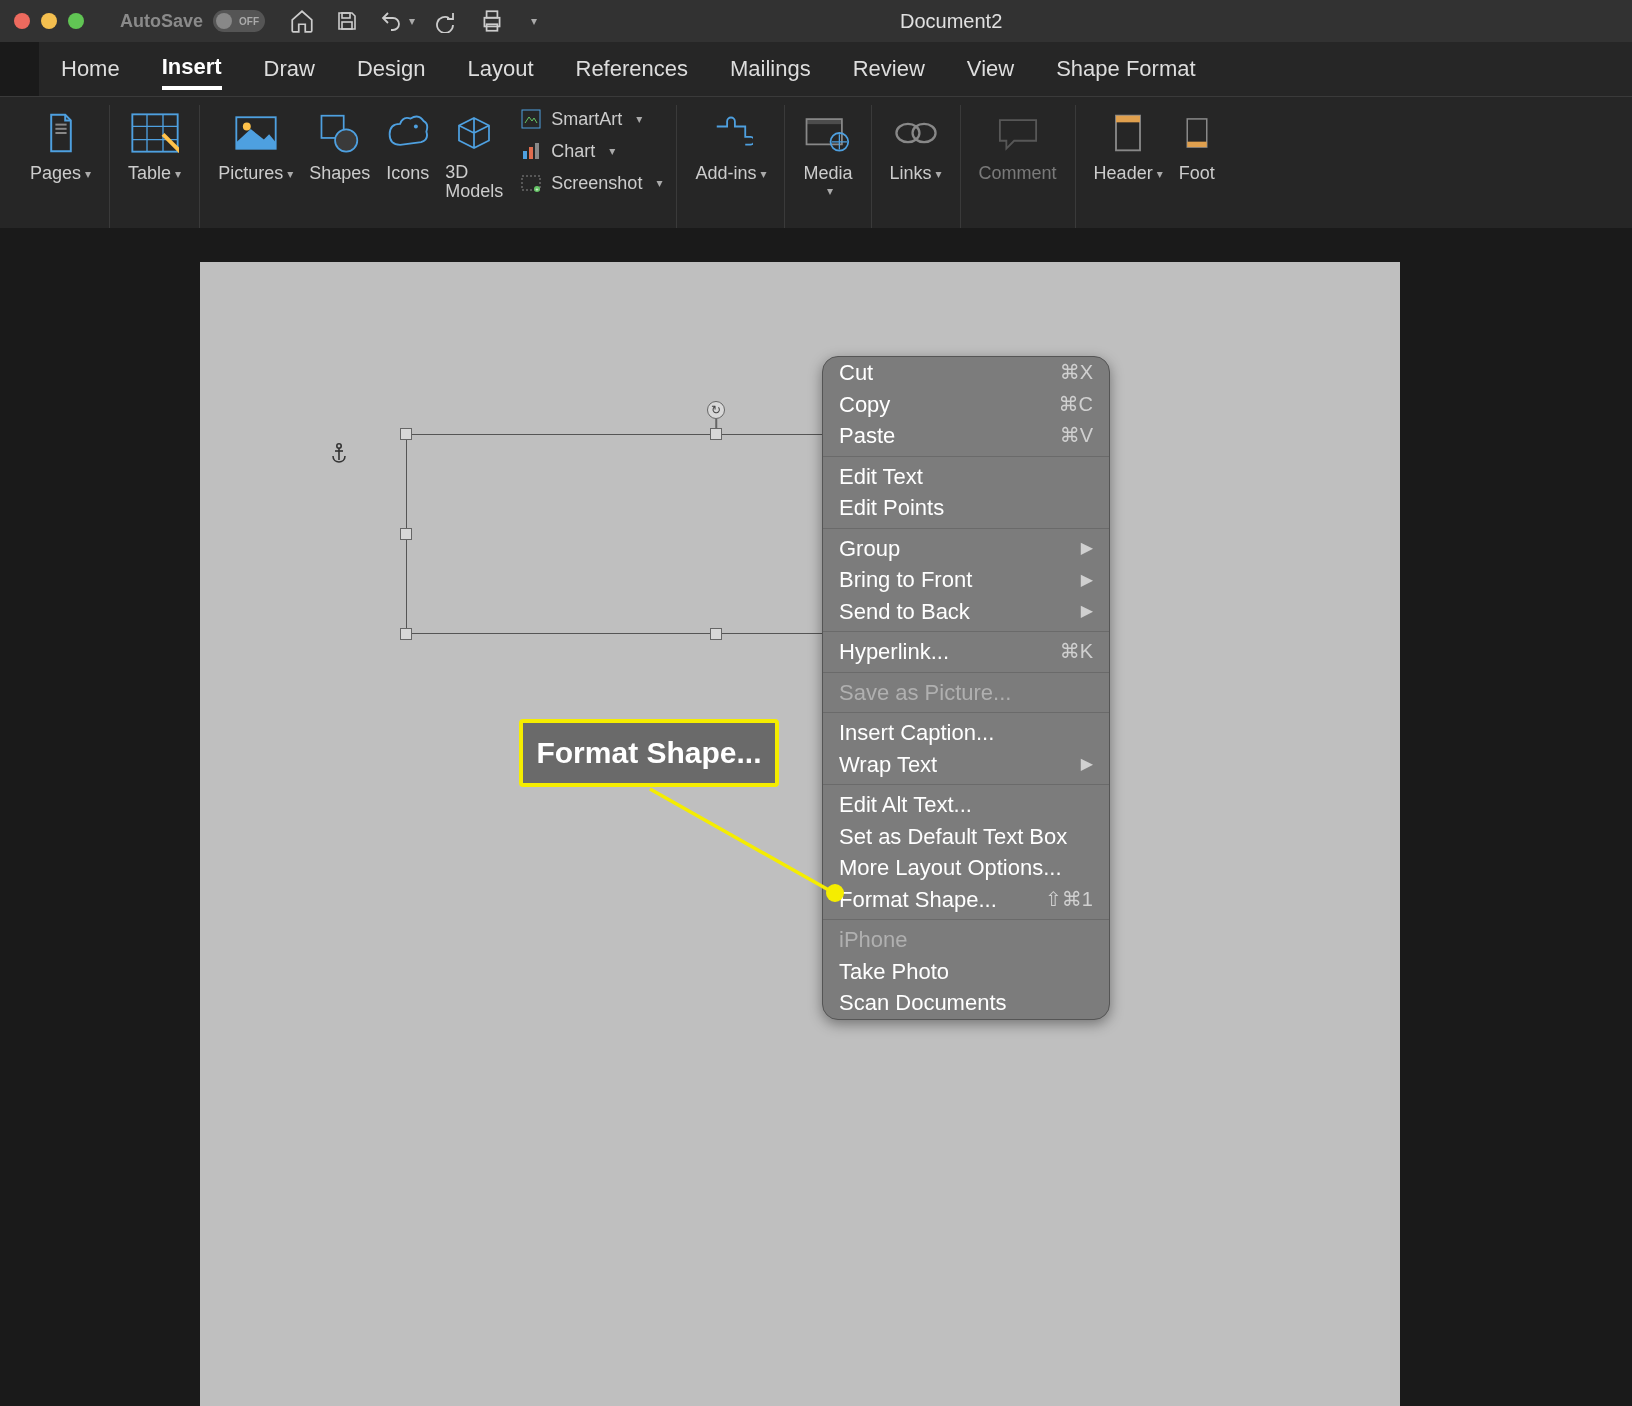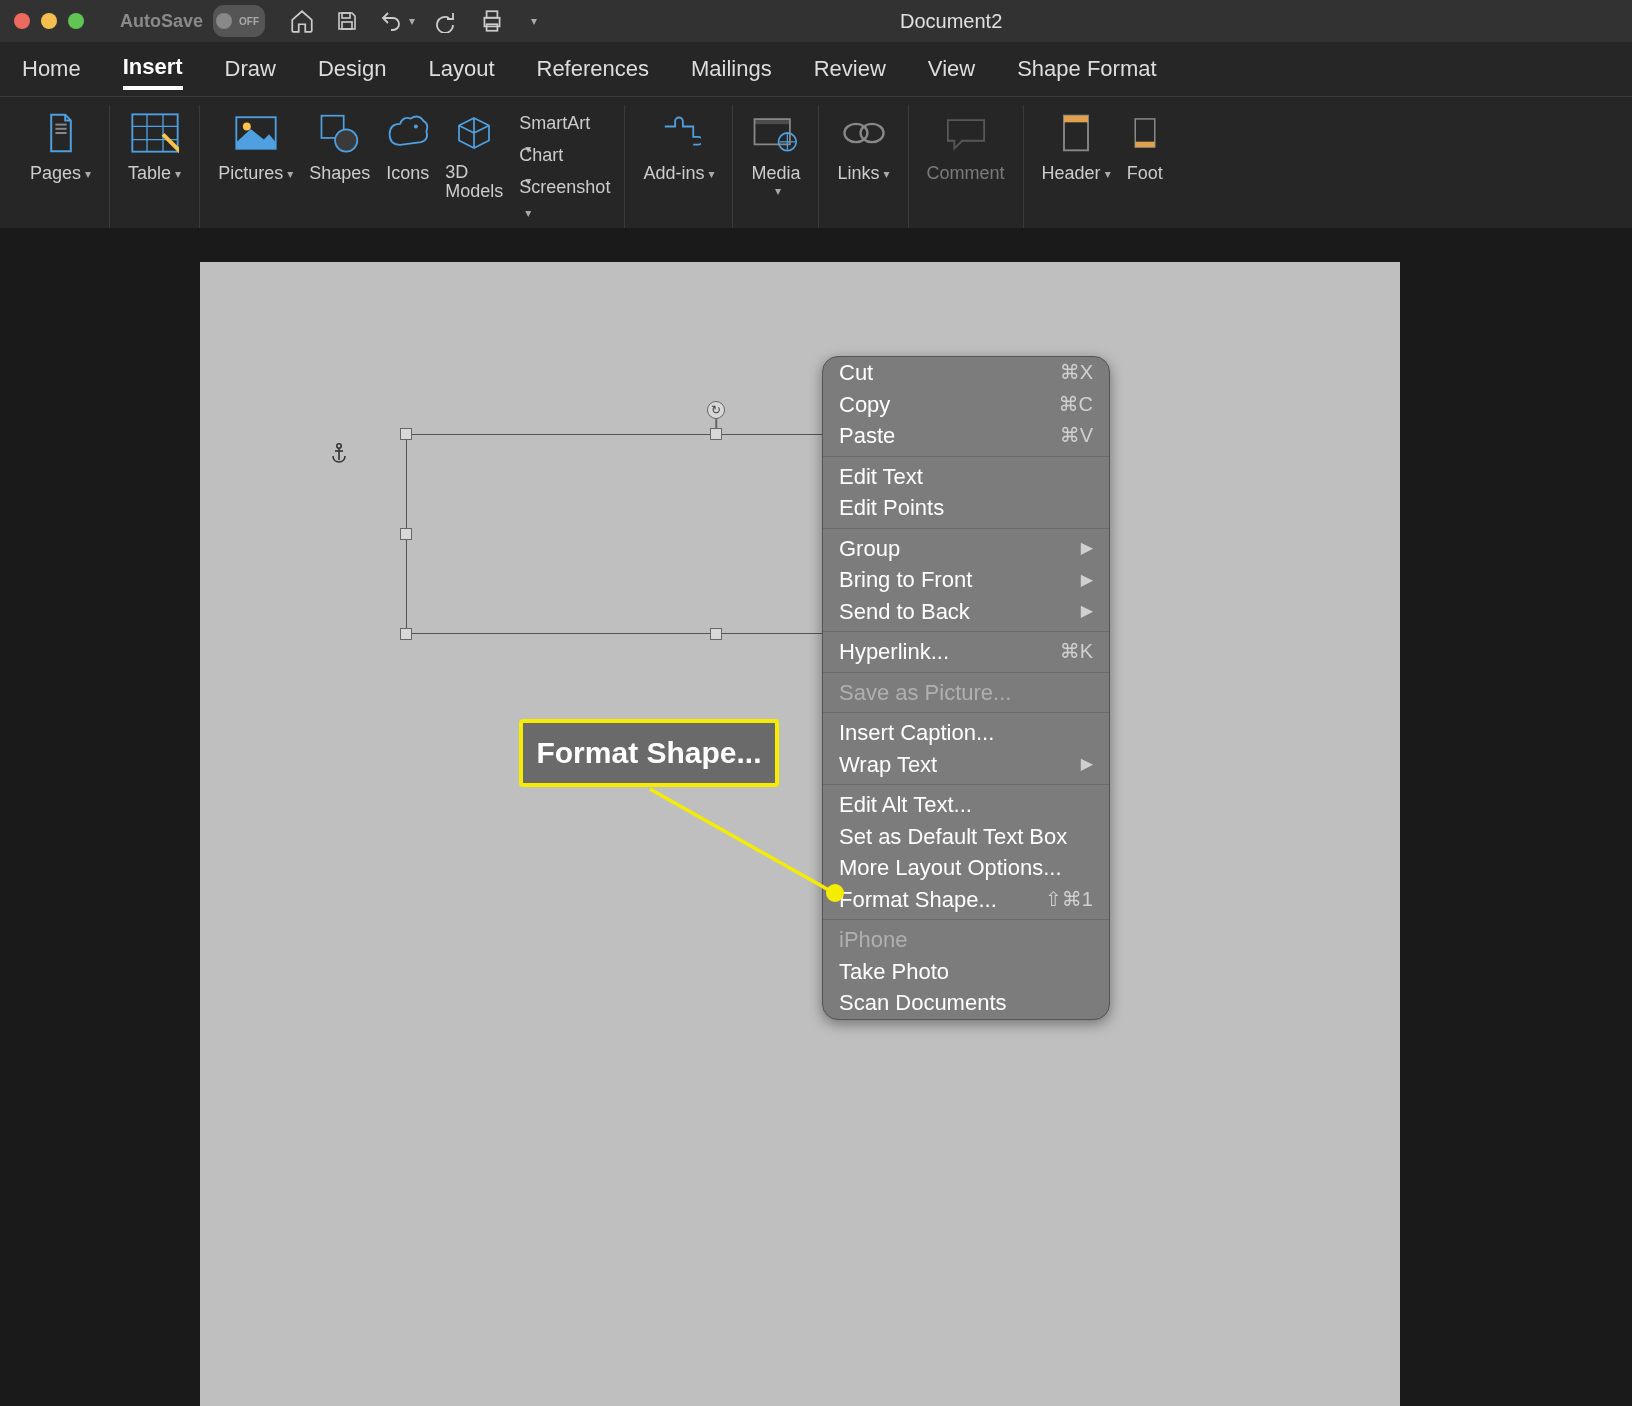--- a/index.html
+++ b/index.html
@@ -6,44 +6,44 @@
   body { background: #1a1a1a; width: 1632px; height: 1406px; overflow: hidden; position: relative; color: #ccc; }
 
   
   .titlebar { height: 42px; background: #323232; display: flex; align-items: center; padding: 0 14px; position: relative; }
   .traffic { display: flex; gap: 11px; align-items: center; }
   .dot { width: 16px; height: 16px; border-radius: 50%; }
   .dot.red { background: #ed6a5e; }
   .dot.yellow { background: #f4bf4f; }
   .dot.green { background: #61c554; }
   .autosave { display: flex; align-items: center; margin-left: 36px; color: #8a8a8a; font-size: 18px; font-weight: 600; }
-  .switch { margin-left: 10px; width: 52px; height: 22px; border-radius: 11px; background: #555; display: flex; align-items: center; padding: 16px 3px; position: relative; }
+  .switch { margin-left: 10px; width: 52px; height: 22px; border-radius: 11px; background: #555; display: flex; align-items: center; padding: 6px 3px; position: relative; }
   .switch .knob { width: 16px; height: 16px; border-radius: 50%; background: #888; }
   .switch .off { position: absolute; right: 6px; font-size: 10px; color: #aaa; font-weight: 700; }
   .qat { display: flex; align-items: center; gap: 20px; margin-left: 24px; }
   .qat-item { color: #aaa; display: flex; align-items: center; }
   .doc-title { position: absolute; left: 50%; transform: translateX(-50%); color: #e0e0e0; font-size: 20px; left: 900px; transform: none; }
 
   
-  .tabs { height: 54px; display: flex; align-items: center; gap: 42px; padding: 0 22px; background: #262626; }
+  .tabs { height: 54px; display: flex; align-items: center; gap: 42px; padding: 0 22px; background: #262626; margin-left: 39px; }
   .tab { color: #ddd; font-size: 22px; font-weight: 400; padding: 6px 0; cursor: pointer; }
   .tab.active { color: #fff; font-weight: 600; border-bottom: 4px solid #fff; }
 
   
   .ribbon { height: 132px; background: #262626; border-top: 1px solid #3a3a3a; display: flex; align-items: stretch; padding: 8px 12px 0 12px; }
   .group { display: flex; flex-direction: column; align-items: center; justify-content: flex-start; padding: 0 14px; border-right: 1px solid #3a3a3a; min-width: 0; }
   .group.last { border-right: none; }
   .group-row { display: flex; align-items: flex-start; gap: 8px; flex: 1 0 auto; }
   .big-btn { display: flex; flex-direction: column; align-items: center; gap: 2px; cursor: pointer; padding: 0 4px; }
   .big-btn .icon-slot { height: 56px; display: flex; align-items: center; justify-content: center; }
   .big-btn .caret-side { margin-left: 4px; color: #aaa; font-size: 12px; align-self: center; }
   .big-btn-label { color: #ccc; font-size: 18px; }
   .multi-line-label { text-align: left; line-height: 1.05; }
   .ribbon-small-list { display: flex; flex-direction: column; gap: 4px; align-items: flex-start; }
-  .small-item { display: flex; align-items: flex-start; gap: 8px; cursor: pointer; height: 28px; flex-direction: column; }
+  .small-item { display: flex; align-items: center; gap: 8px; cursor: pointer; height: 28px; }
   .small-item svg, .small-item .mini-ico { width: 24px; height: 24px; }
   .small-item-label { color: #ccc; font-size: 18px; }
   .small-caret { color: #aaa; font-size: 12px; margin-left: 6px; }
 
   
   .doc-area { position: absolute; top: 228px; left: 0; right: 0; bottom: 0; background: #1a1a1a; overflow: hidden; }
   .page { position: absolute; left: 200px; top: 34px; width: 1200px; height: 1400px; background: #bfbfbf; }
   .anchor { position: absolute; left: 130px; top: 180px; color: #444; }
   .textbox { position: absolute; left: 206px; top: 172px; width: 620px; height: 200px; border: 1.5px solid #555; background: transparent; }
   .textbox-content { font-size: 42px; font-weight: 400; color: #111; padding: 8px 18px; font-family: Calibri, "Segoe UI", sans-serif; }

